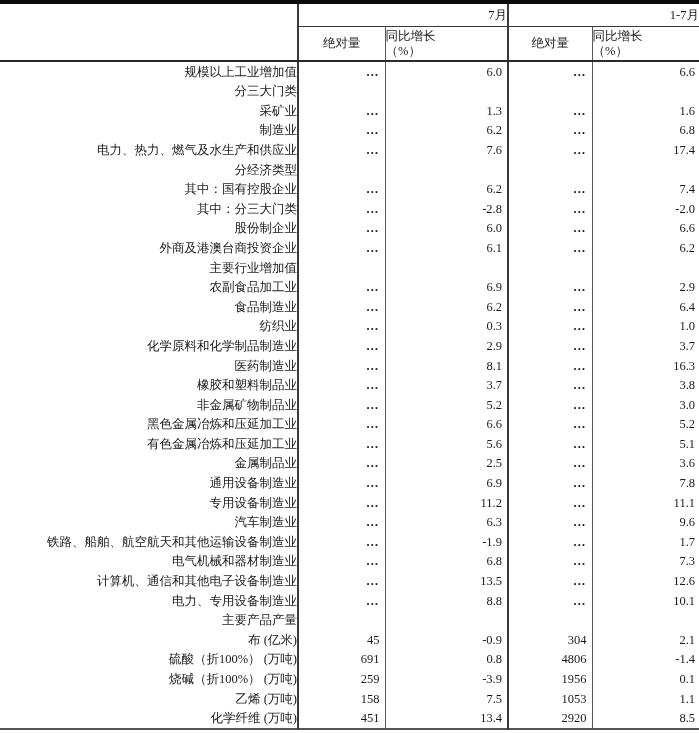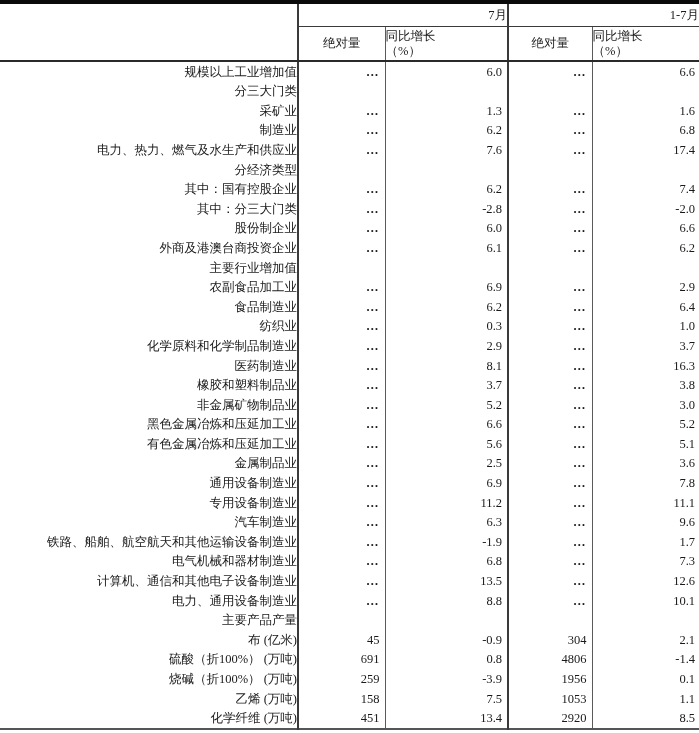--- a/index.html
+++ b/index.html
@@ -283,21 +283,21 @@
         <td class="val bl1 last">7.3</td>
       </tr>
       <tr>
         <td class="label indent-1">计算机、通信和其他电子设备制造业</td>
         <td class="val bl2 dots">…</td>
         <td class="val bl1">13.5</td>
         <td class="val bl2 dots">…</td>
         <td class="val bl1 last">12.6</td>
       </tr>
       <tr>
-        <td class="label indent-1">电力、通用设备制造业</td>
+        <td class="label indent-1">电力、专用设备制造业</td>
         <td class="val bl2 dots">…</td>
         <td class="val bl1">8.8</td>
         <td class="val bl2 dots">…</td>
         <td class="val bl1 last">10.1</td>
       </tr>
       <tr>
         <td class="label indent-0">主要产品产量</td>
         <td class="val bl2"></td>
         <td class="val bl1"></td>
         <td class="val bl2"></td>

